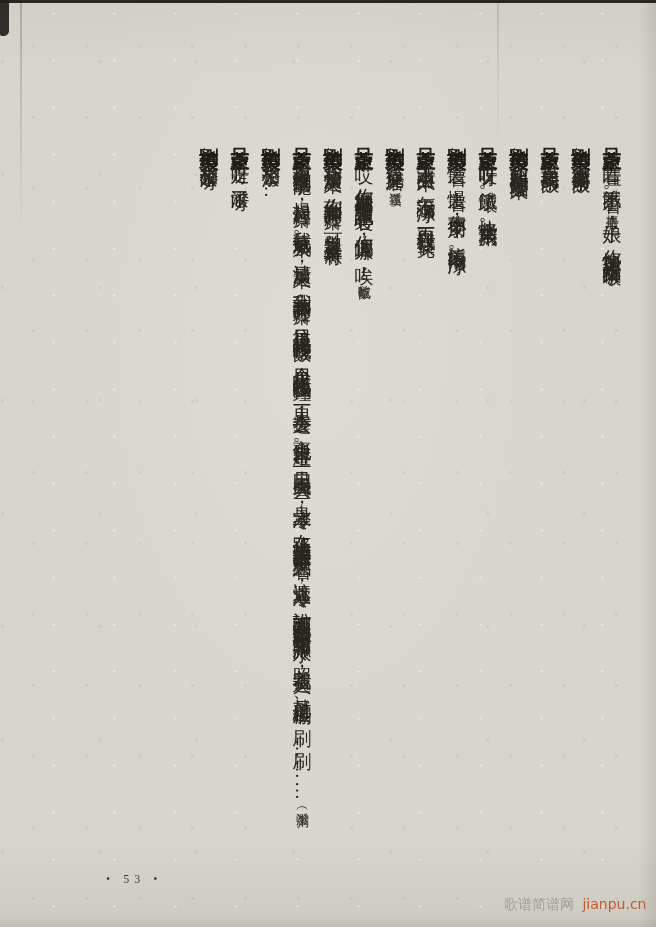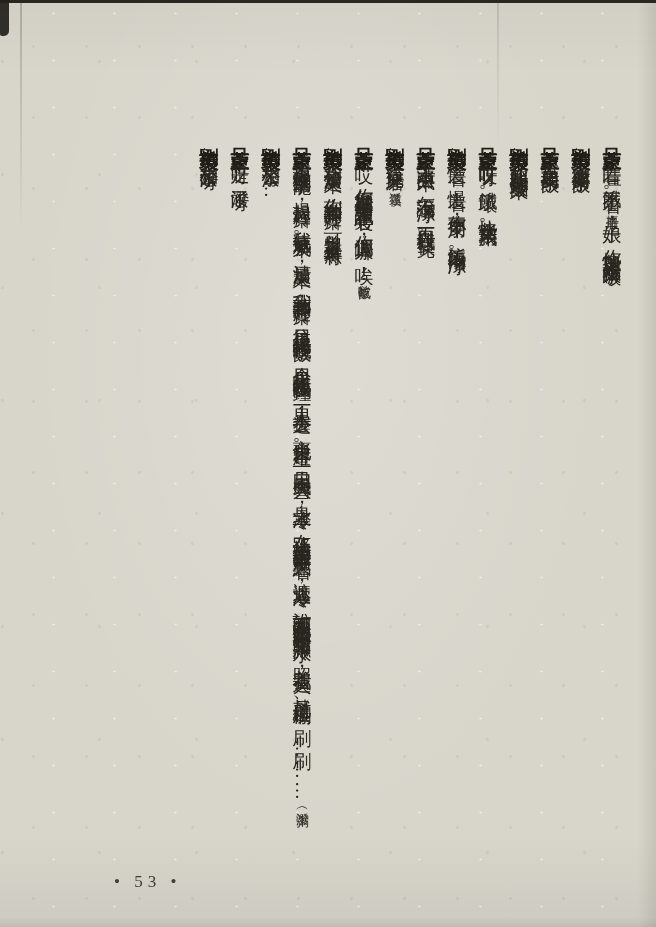--- a/index.html
+++ b/index.html
@@ -57,22 +57,22 @@
     color:#201d17;
   }
   .speech{ }
   .stage{
     font-size:13px;
     letter-spacing:1px;
     color:#332f28;
   }
   .page-number{
     position:absolute;
-    left:114px;top:872px;
-    font-size:17px;
+    left:106px;top:872px;
+    font-size:12px;
     letter-spacing:5px;
     color:#413d35;
   }
   .watermark{
     position:absolute;
     left:504px;top:896px;
     font-size:14px;
     font-family:"DejaVu Sans","Liberation Sans",sans-serif;
     white-space:nowrap;
   }
@@ -103,13 +103,17 @@
       <div class="entry"><span class="speaker">呂蒙正</span><span class="speech">哎，你怎麼把這兩句話還記在心裏！你這個人哪，唉！</span><span class="stage">（欲吃飯）</span></div>
       <div class="entry"><span class="speaker">劉英環</span><span class="speech">相公清晨起來，你到木蘭寺趕齋，可曾趕上齋了無有？</span></div>
       <div class="entry"><span class="speaker">呂蒙正</span><span class="speech">不提趕齋還倒罷了，提起趕齋，我這氣就來了。清晨起來，我到木蘭寺趕齋，往日是先鳴鐘後吃飯，今日是先吃飯後鳴鐘，卑人一步去遲，齋也未曾趕上。只因大風大雪，身上寒冷，在路上撿把蘆柴在寺中用火點着，遮遮寒冷，誰知裏面跑出一個小和尚端來一瓢冷水，照着我這火，就是這樣刷、刷、刷………</span><span class="stage">（潑粥）</span></div>
       <div class="entry"><span class="speaker">劉英環</span><span class="speech">相公潑了……</span></div>
       <div class="entry"><span class="speaker">呂蒙正</span><span class="speech">是呀，潑了呀！</span></div>
       <div class="entry"><span class="speaker">劉英環</span><span class="speech">相公潑了呀！</span></div>
     </div>
 
   <div class="page-number">• 53 •</div>
 
+  <div class="watermark">
+    <span class="wm-name">歌谱简谱网</span>
+    <span class="wm-url">jianpu.cn</span>
+  </div>
 </div>
 
 </body></html>

